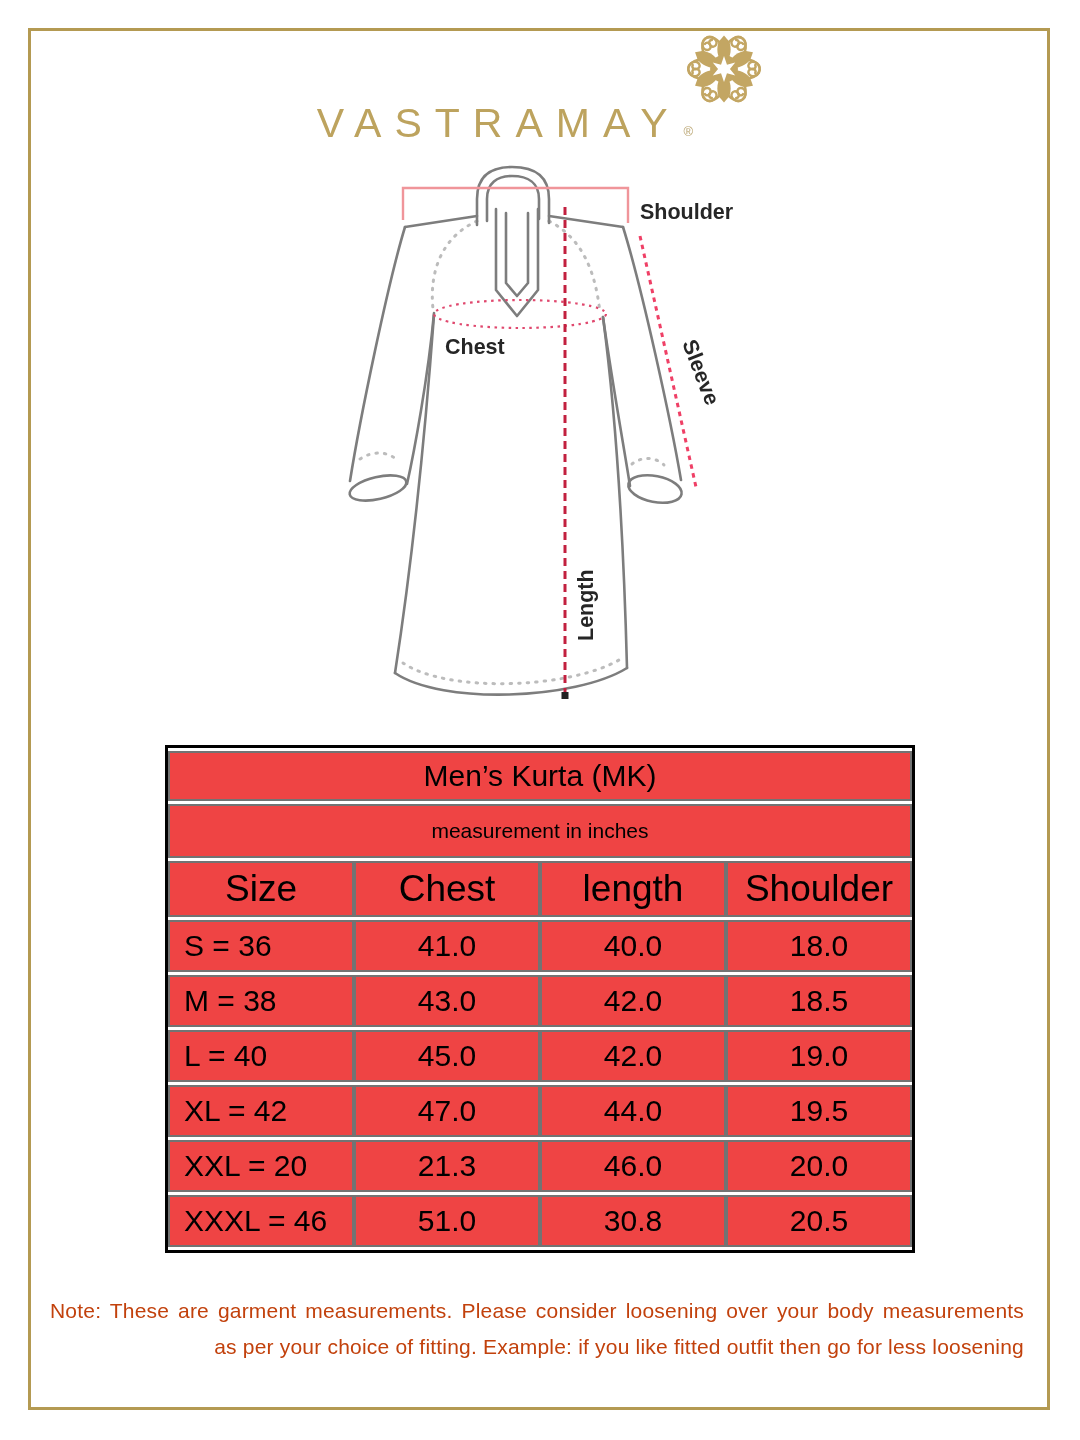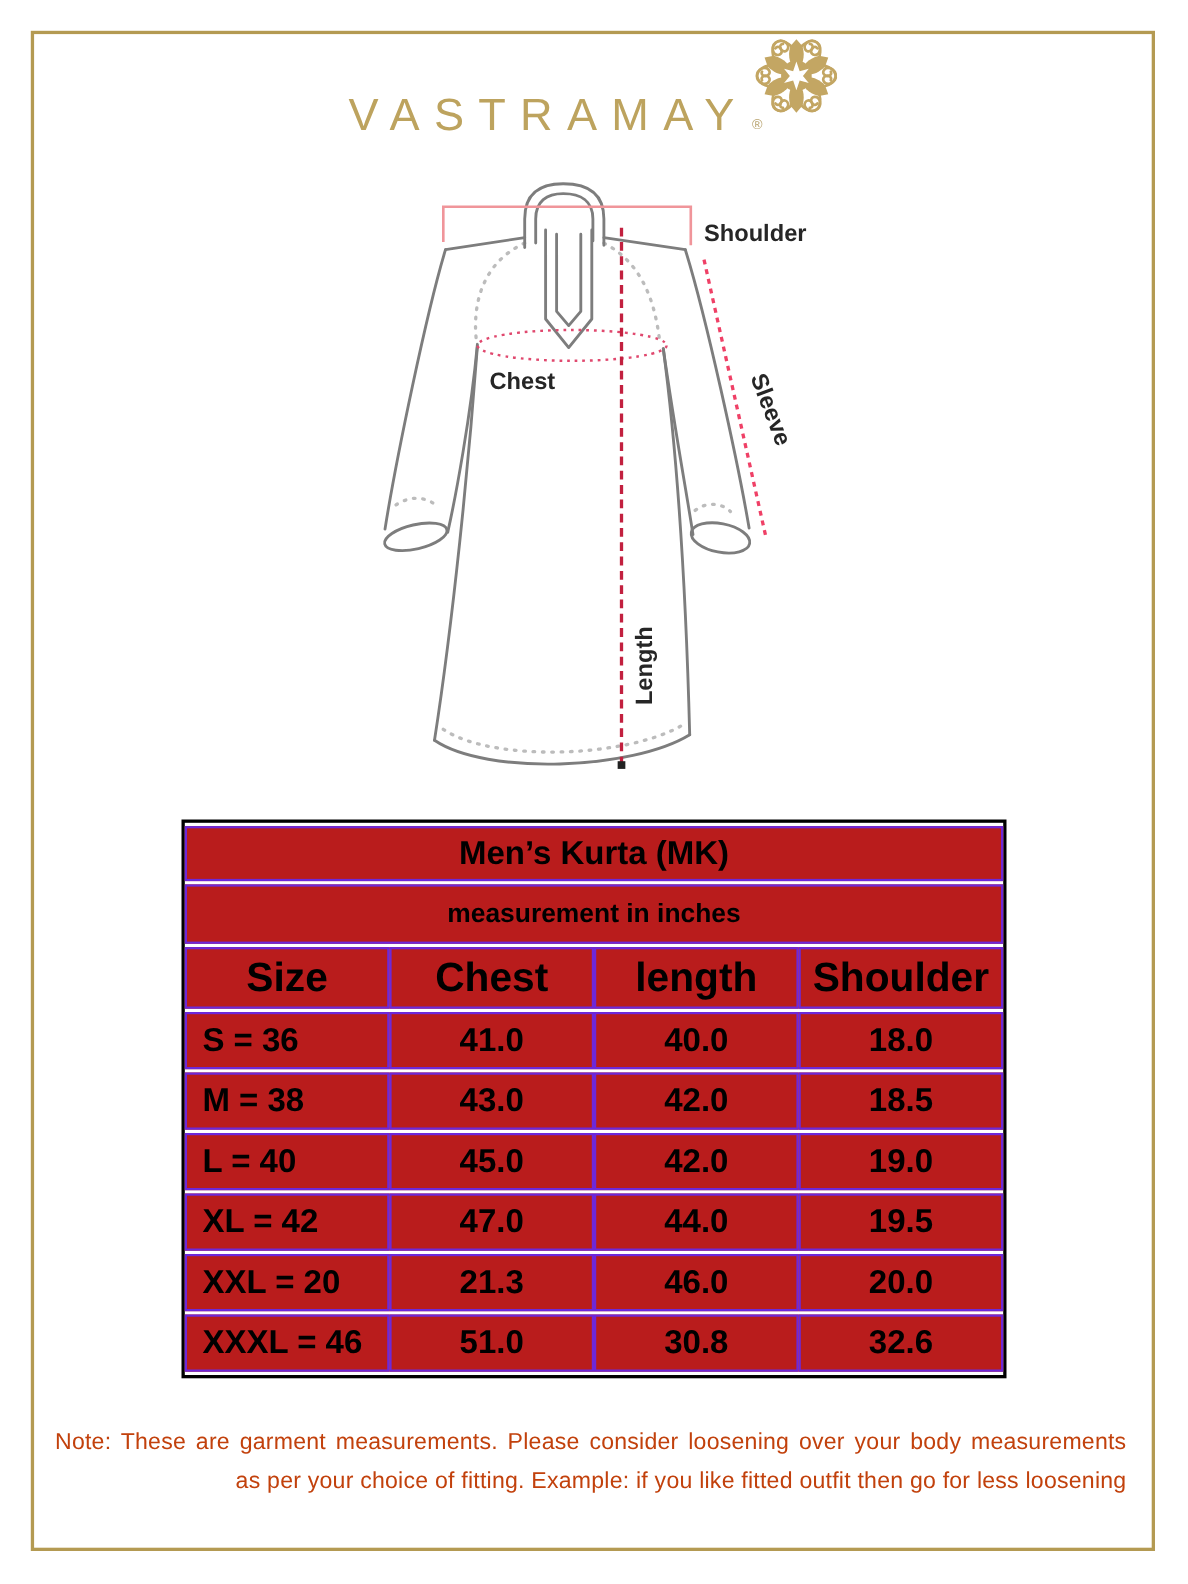--- a/index.html
+++ b/index.html
@@ -10,42 +10,42 @@
   .frame{
     position:absolute;left:28px;top:28px;right:30px;bottom:30px;
     border:3px solid #b49a52;pointer-events:none;
   }
   
   .logo{
     position:absolute;top:30px;left:0;width:100%;
     display:flex;justify-content:center;align-items:flex-start;
   }
   .brand{
-    margin-top:54px;font-size:41px;letter-spacing:13px;font-weight:300;
+    margin-top:73px;font-size:41px;letter-spacing:13px;font-weight:300;
     color:#bda35e;line-height:1;white-space:nowrap;
   }
   .reg{font-size:13px;letter-spacing:0;vertical-align:1px;margin-left:3px;color:#b9a470;}
   .ornament{width:78px;height:78px;margin-left:-8px;margin-top:0;}
   
   .diagram{position:absolute;left:330px;top:163px;width:450px;height:585px;}
   .diagram svg{width:100%;height:100%;display:block;}
   .dlabel{font-family:"Liberation Sans",sans-serif;font-weight:700;font-size:21.5px;fill:#262626;}
   
   .size-table{
     position:absolute;left:165px;top:745px;width:750px;
     border:3px solid #000;border-collapse:separate;border-spacing:0 3px;
     background:#fff;table-layout:fixed;
   }
   .size-table td,.size-table th{
-    border:2px solid #6d28d9;font-weight:bold;color:#000;
-    text-align:center;vertical-align:middle;padding:0;background:#b91c1c;
+    border:2px solid #737373;font-weight:normal;color:#000;
+    text-align:center;vertical-align:middle;padding:0;background:#ef4444;
     font-family:"Liberation Sans",sans-serif;
   }
   .t-title{font-size:30px;height:46px;}
-  .t-sub{font-size:24px;height:50px;}
+  .t-sub{font-size:21px;height:50px;}
   .size-table th{font-size:37px;height:52px;}
   td.c-size{text-align:left;padding-left:14px;font-size:30px;height:48px;}
   td.c-num{font-size:30px;height:48px;}
   
   .note{
     position:absolute;left:50px;right:56px;top:1293px;
     font-size:21px;color:#c2410c;line-height:36px;letter-spacing:0.2px;
   }
   .note-l1{text-align:justify;text-align-last:justify;}
   .note-l2{text-align:right;}
@@ -184,21 +184,21 @@
       <tr>
         <td class="c-size">XXL = 20</td>
         <td class="c-num">21.3</td>
         <td class="c-num">46.0</td>
         <td class="c-num">20.0</td>
       </tr>
       <tr>
         <td class="c-size">XXXL = 46</td>
         <td class="c-num">51.0</td>
         <td class="c-num">30.8</td>
-        <td class="c-num">32.6</td>
+        <td class="c-num">20.5</td>
       </tr>
     </tbody>
 </table>
 
 <div class="note">
   <div class="note-l1">Note: These are garment measurements. Please consider loosening over your body measurements</div>
   <div class="note-l2">as per your choice of fitting. Example: if you like fitted outfit then go for less loosening</div>
 </div>
 
 </body></html>

